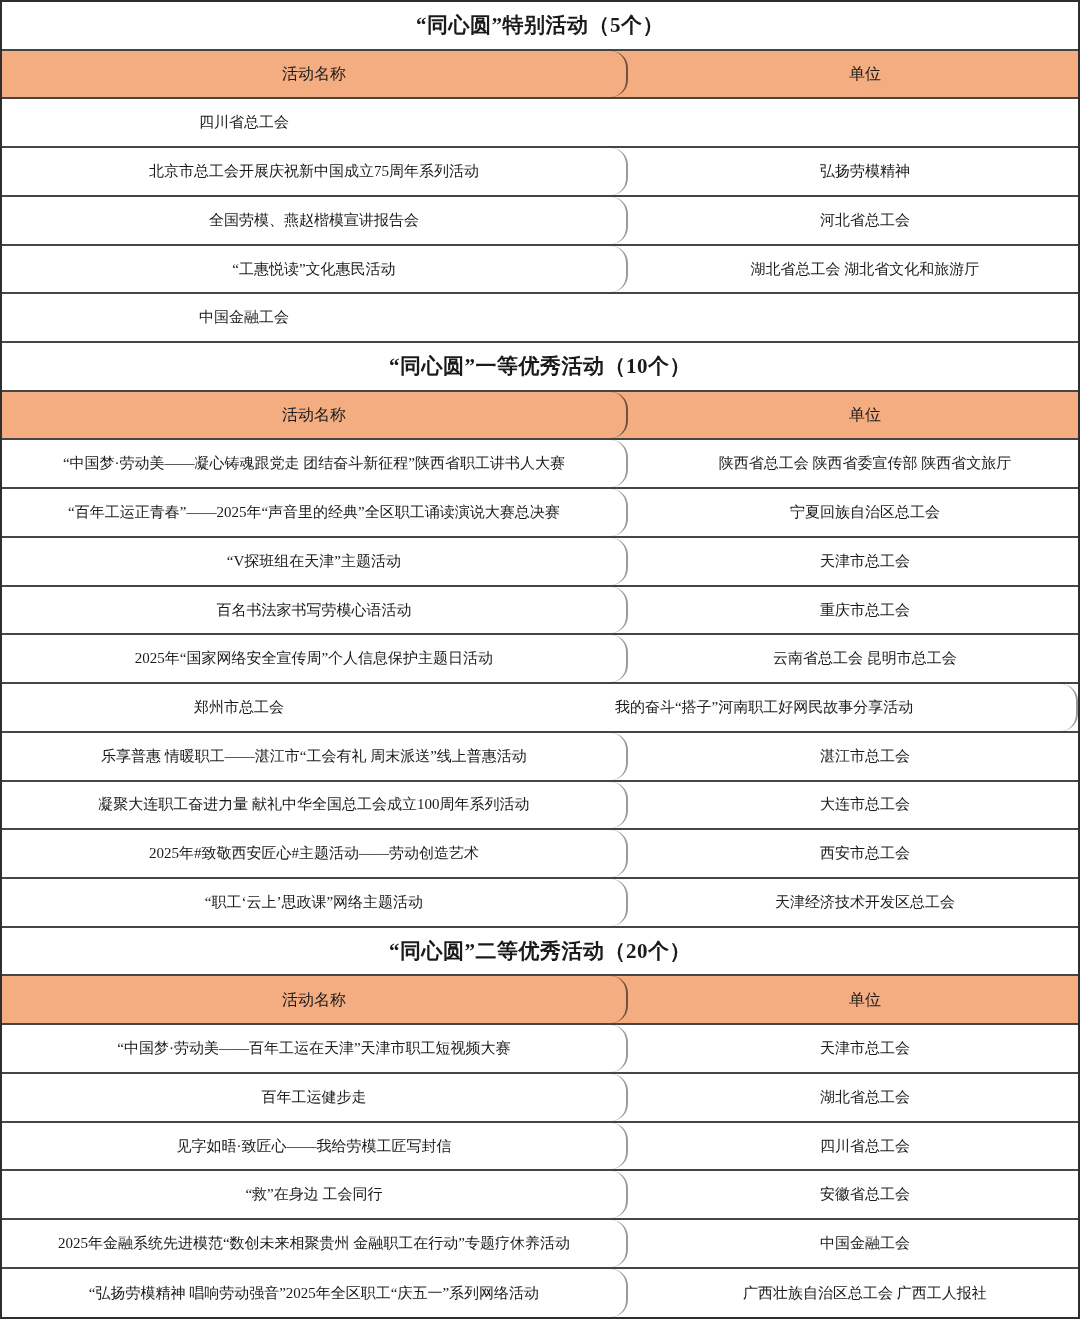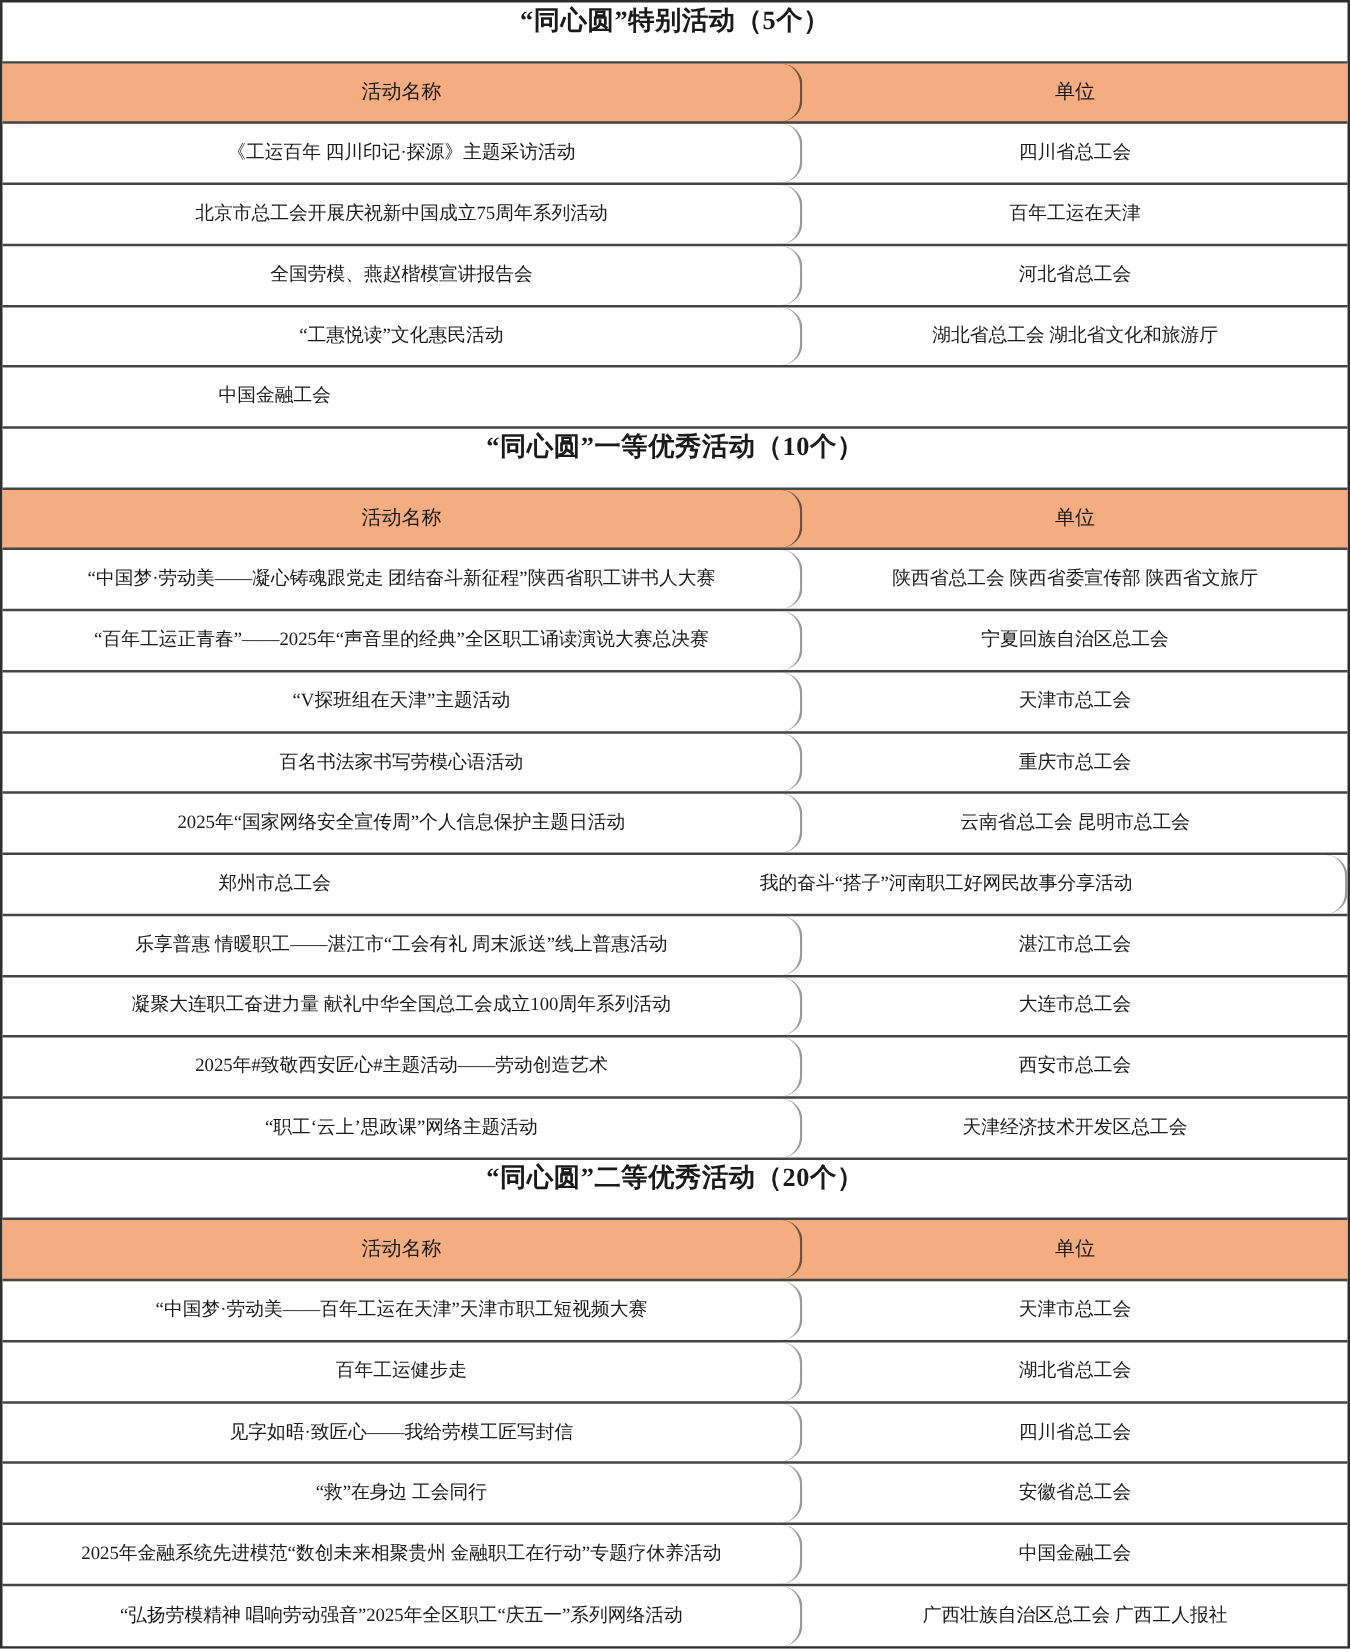--- a/index.html
+++ b/index.html
@@ -17,20 +17,21 @@
     background: #ffffff;
   }
   .row {
     display: flex;
     height: 48.72px;
     box-sizing: border-box;
     border-bottom: 2px solid #454545;
   }
   .row:last-child { border-bottom: none; }
   .title-row {
+    align-items: center;
     justify-content: center;
   }
   .title-cell {
     width: 100%;
     text-align: center;
     font-size: 21px;
     font-weight: bold;
     letter-spacing: 0.5px;
   }
   .cell {
@@ -41,42 +42,41 @@
     box-sizing: border-box;
     padding: 0 14px;
     font-size: 15px;
     line-height: 1.25;
     border-radius: 17px;
   }
   .col-activity {
     width: 59.5%;
     border-right: 2px solid #9a9a9a;
   }
-  .col-unit { width: 40.5%; }
+  .col-unit { width: 40.5%; margin-left: 24px; }
   .header-row .cell { font-size: 16px; }
   .header-row .col-activity { border-right-color: #6d5140; }
 </style>
 </head>
 <body>
 
 <div id="table-root">
     <div class="row title-row">
       <div class="title-cell">“同心圆”特别活动（5个）</div>
     </div>
     <div class="row header-row" style="background: rgb(244, 173, 128);">
       <div class="cell col-activity">活动名称</div>
       <div class="cell col-unit">单位</div>
     </div>
     <div class="row data-row">
-      <div class="cell col-activity">《工运百年 四川印记·探源》主题采访活动</div>
       <div class="cell col-unit">四川省总工会</div>
     </div>
     <div class="row data-row">
       <div class="cell col-activity">北京市总工会开展庆祝新中国成立75周年系列活动</div>
-      <div class="cell col-unit">百年工运在天津</div>
+      <div class="cell col-unit">弘扬劳模精神</div>
     </div>
     <div class="row data-row">
       <div class="cell col-activity">全国劳模、燕赵楷模宣讲报告会</div>
       <div class="cell col-unit">河北省总工会</div>
     </div>
     <div class="row data-row">
       <div class="cell col-activity">“工惠悦读”文化惠民活动</div>
       <div class="cell col-unit">湖北省总工会 湖北省文化和旅游厅</div>
     </div>
     <div class="row data-row">

